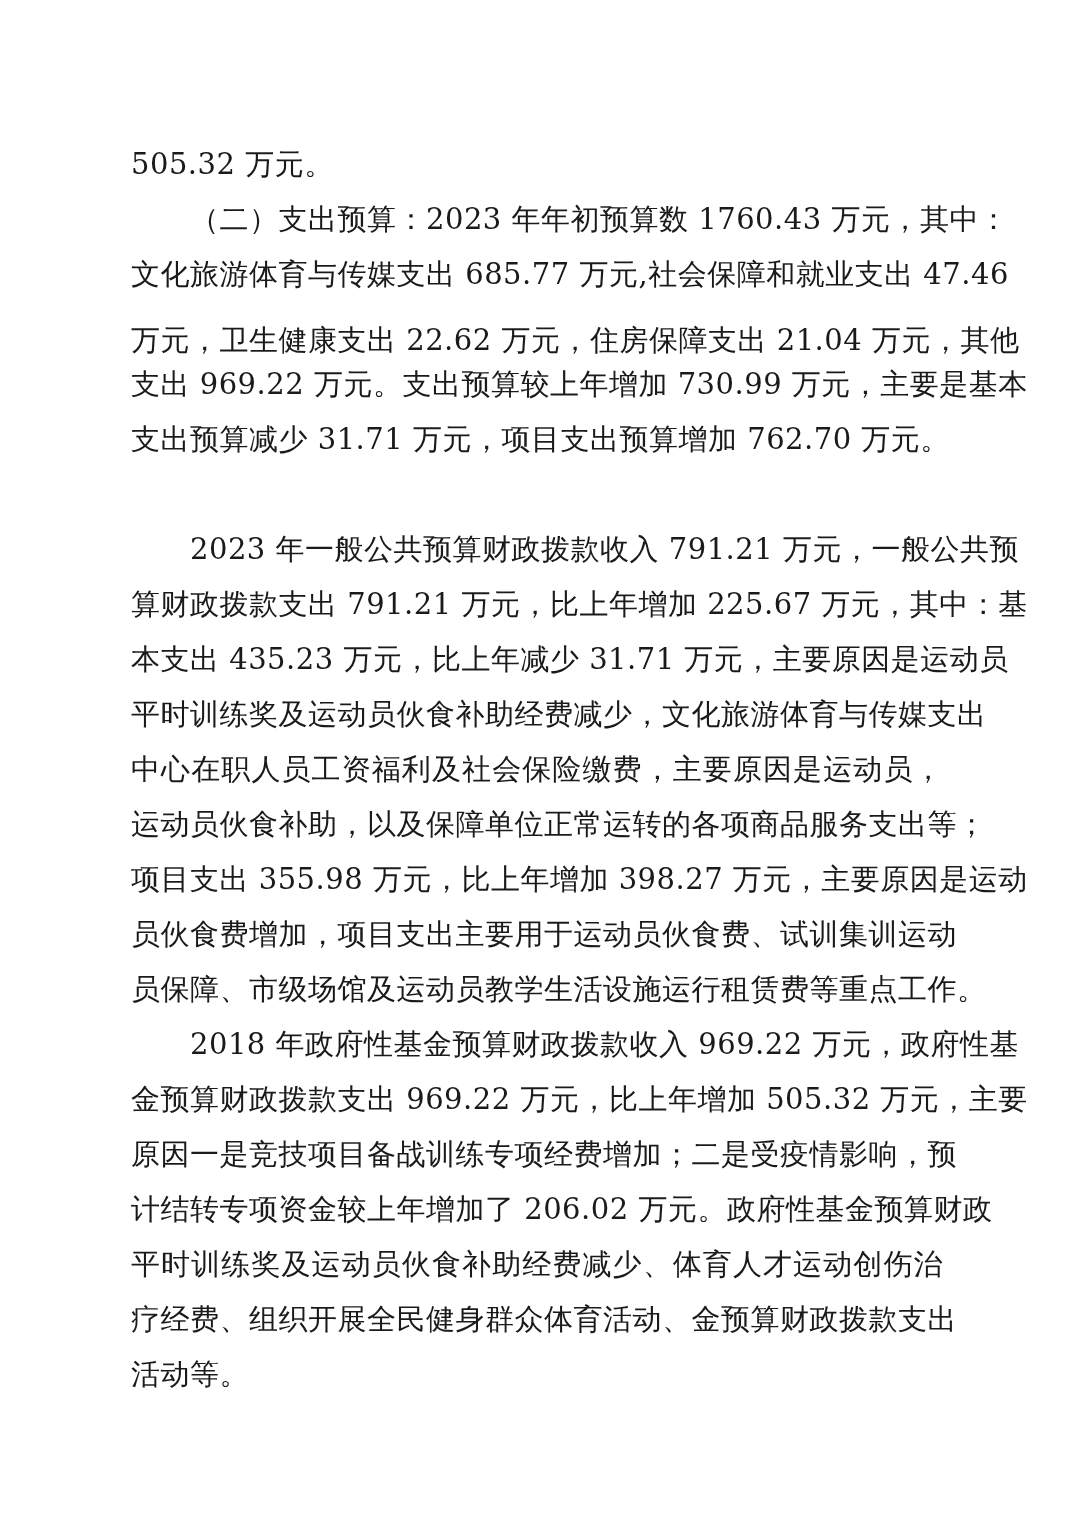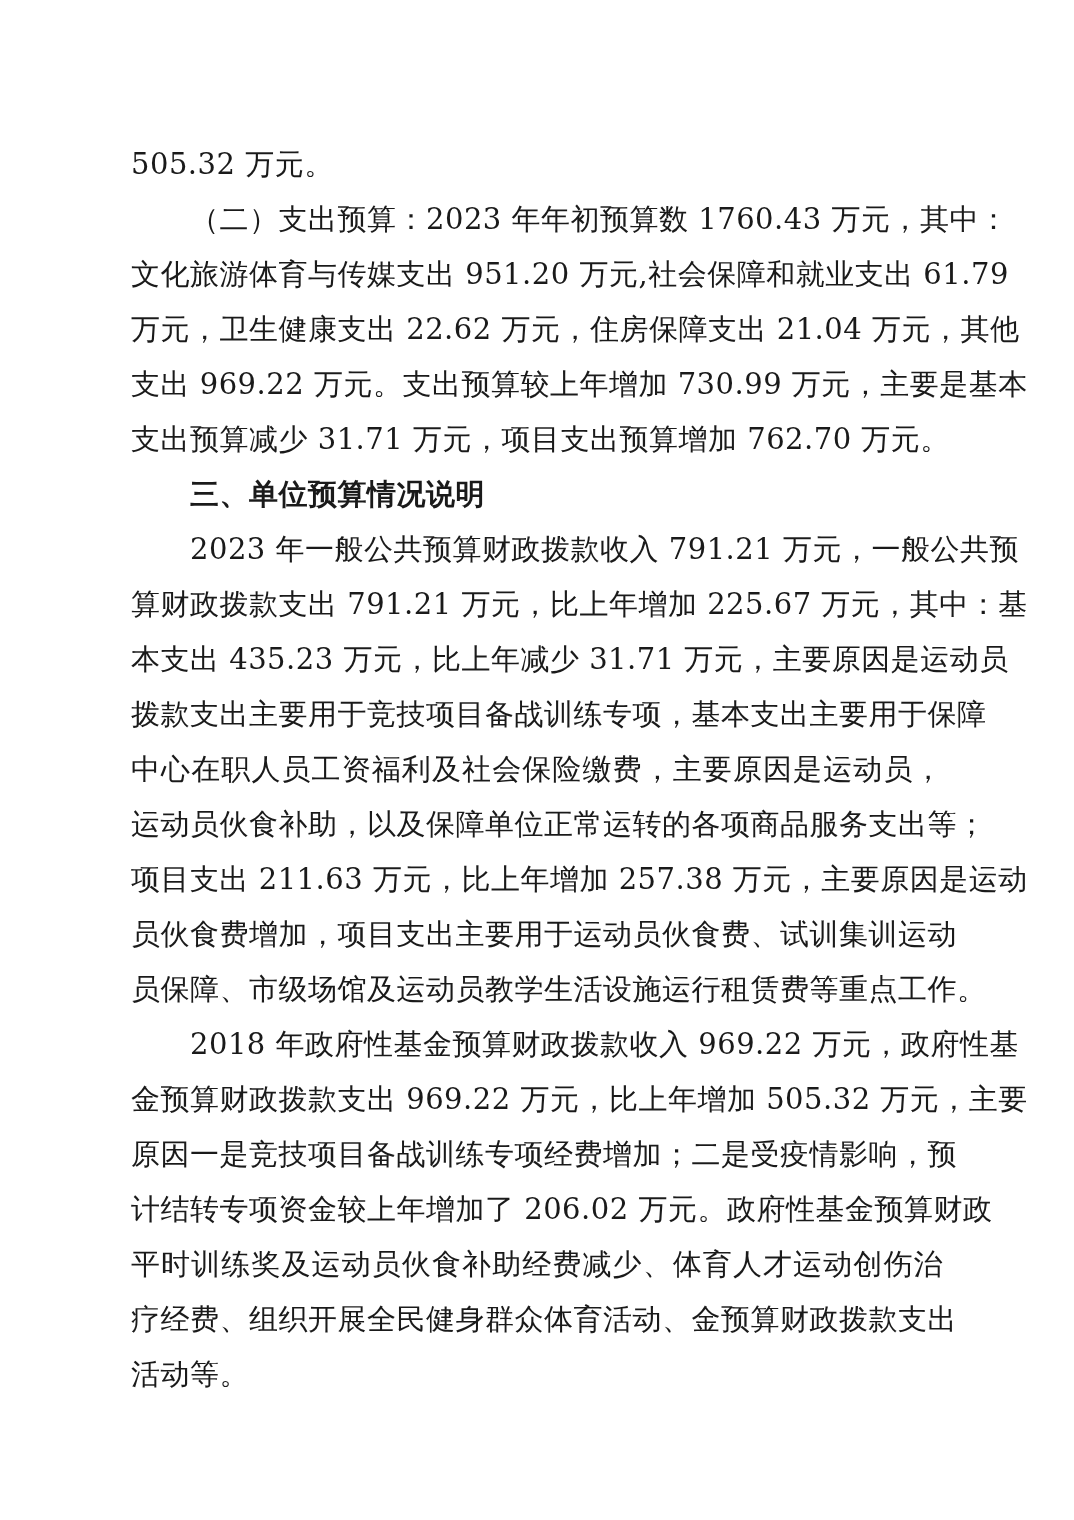--- a/index.html
+++ b/index.html
@@ -14,36 +14,35 @@
 </style>
 </head>
 <body>
 
 <div class="page">
 
   <div class="line last" style="top:146px">505.32 万元。</div>
 
   <div>
     <div class="line indent" style="top:201px">（二）支出预算：2023 年年初预算数 1760.43 万元，其中：</div>
-    <div class="line" style="top:256px">文化旅游体育与传媒支出 951.20 万元,社会保障和就业支出 61.79</div>
-    <div class="line" style="top:311px">万元，卫生健康支出 22.62 万元，住房保障支出 21.04 万元，其他</div>
+    <div class="line" style="top:256px">文化旅游体育与传媒支出 685.77 万元,社会保障和就业支出 47.46</div>
+    <div class="line" style="top:322px">万元，卫生健康支出 22.62 万元，住房保障支出 21.04 万元，其他</div>
     <div class="line" style="top:366px">支出 969.22 万元。支出预算较上年增加 730.99 万元，主要是基本</div>
     <div class="line last" style="top:421px">支出预算减少 31.71 万元，项目支出预算增加 762.70 万元。</div>
   </div>
 
-  <div class="line indent heading" style="top:476px">三、单位预算情况说明</div>
 
   <div>
     <div class="line indent" style="top:531px">2023 年一般公共预算财政拨款收入 791.21 万元，一般公共预</div>
     <div class="line" style="top:586px">算财政拨款支出 791.21 万元，比上年增加 225.67 万元，其中：基</div>
     <div class="line" style="top:641px">本支出 435.23 万元，比上年减少 31.71 万元，主要原因是运动员</div>
-    <div class="line" style="top:696px">拨款支出主要用于竞技项目备战训练专项，基本支出主要用于保障</div>
+    <div class="line" style="top:696px">平时训练奖及运动员伙食补助经费减少，文化旅游体育与传媒支出</div>
     <div class="line" style="top:751px">中心在职人员工资福利及社会保险缴费，主要原因是运动员，</div>
     <div class="line" style="top:806px">运动员伙食补助，以及保障单位正常运转的各项商品服务支出等；</div>
-    <div class="line" style="top:861px">项目支出 211.63 万元，比上年增加 257.38 万元，主要原因是运动</div>
+    <div class="line" style="top:861px">项目支出 355.98 万元，比上年增加 398.27 万元，主要原因是运动</div>
     <div class="line" style="top:916px">员伙食费增加，项目支出主要用于运动员伙食费、试训集训运动</div>
     <div class="line" style="top:971px">员保障、市级场馆及运动员教学生活设施运行租赁费等重点工作。</div>
   </div>
 
   <div>
     <div class="line indent" style="top:1026px">2018 年政府性基金预算财政拨款收入 969.22 万元，政府性基</div>
     <div class="line" style="top:1081px">金预算财政拨款支出 969.22 万元，比上年增加 505.32 万元，主要</div>
     <div class="line" style="top:1136px">原因一是竞技项目备战训练专项经费增加；二是受疫情影响，预</div>
     <div class="line" style="top:1191px">计结转专项资金较上年增加了 206.02 万元。政府性基金预算财政</div>
     <div class="line" style="top:1246px">平时训练奖及运动员伙食补助经费减少、体育人才运动创伤治</div>

